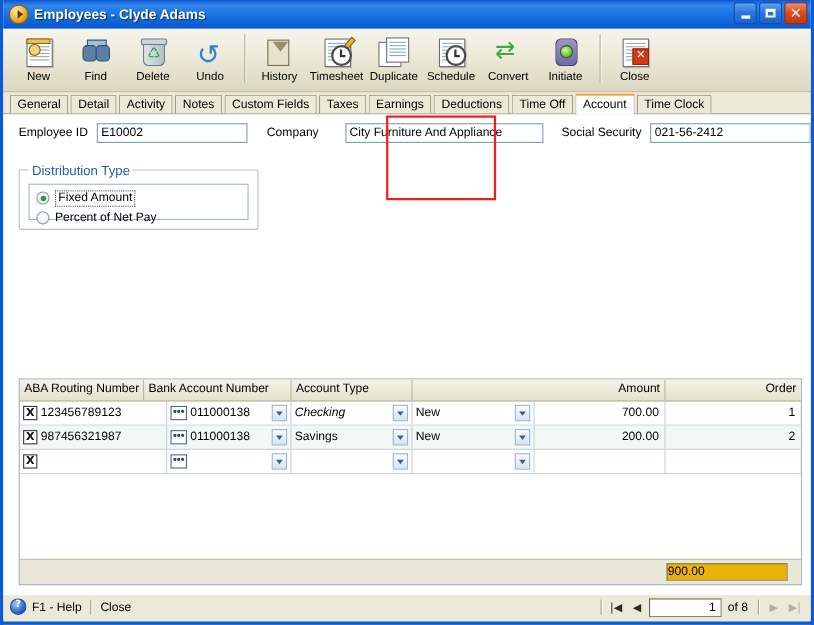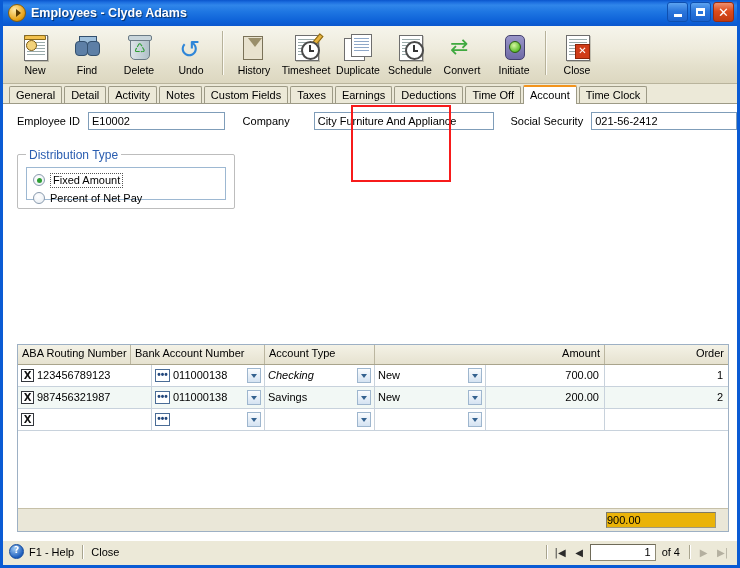--- a/index.html
+++ b/index.html
@@ -506,20 +506,20 @@
     <span class="help-icon">?</span>
     <span>F1 - Help</span>
     <span class="sb-sep"></span>
     <span>Close</span>
 
     <span class="nav">
       <span class="navsep"></span>
       <span class="navbtn">|◀</span>
       <span class="navbtn">◀</span>
       <span class="navinput">1</span>
-      <span class="navof">of  4</span>
+      <span class="navof">of  8</span>
       <span class="navsep"></span>
       <span class="navbtn dim">▶</span>
       <span class="navbtn dim">▶|</span>
     </span>
   </div>
 
 </div>
 
 </body></html>

